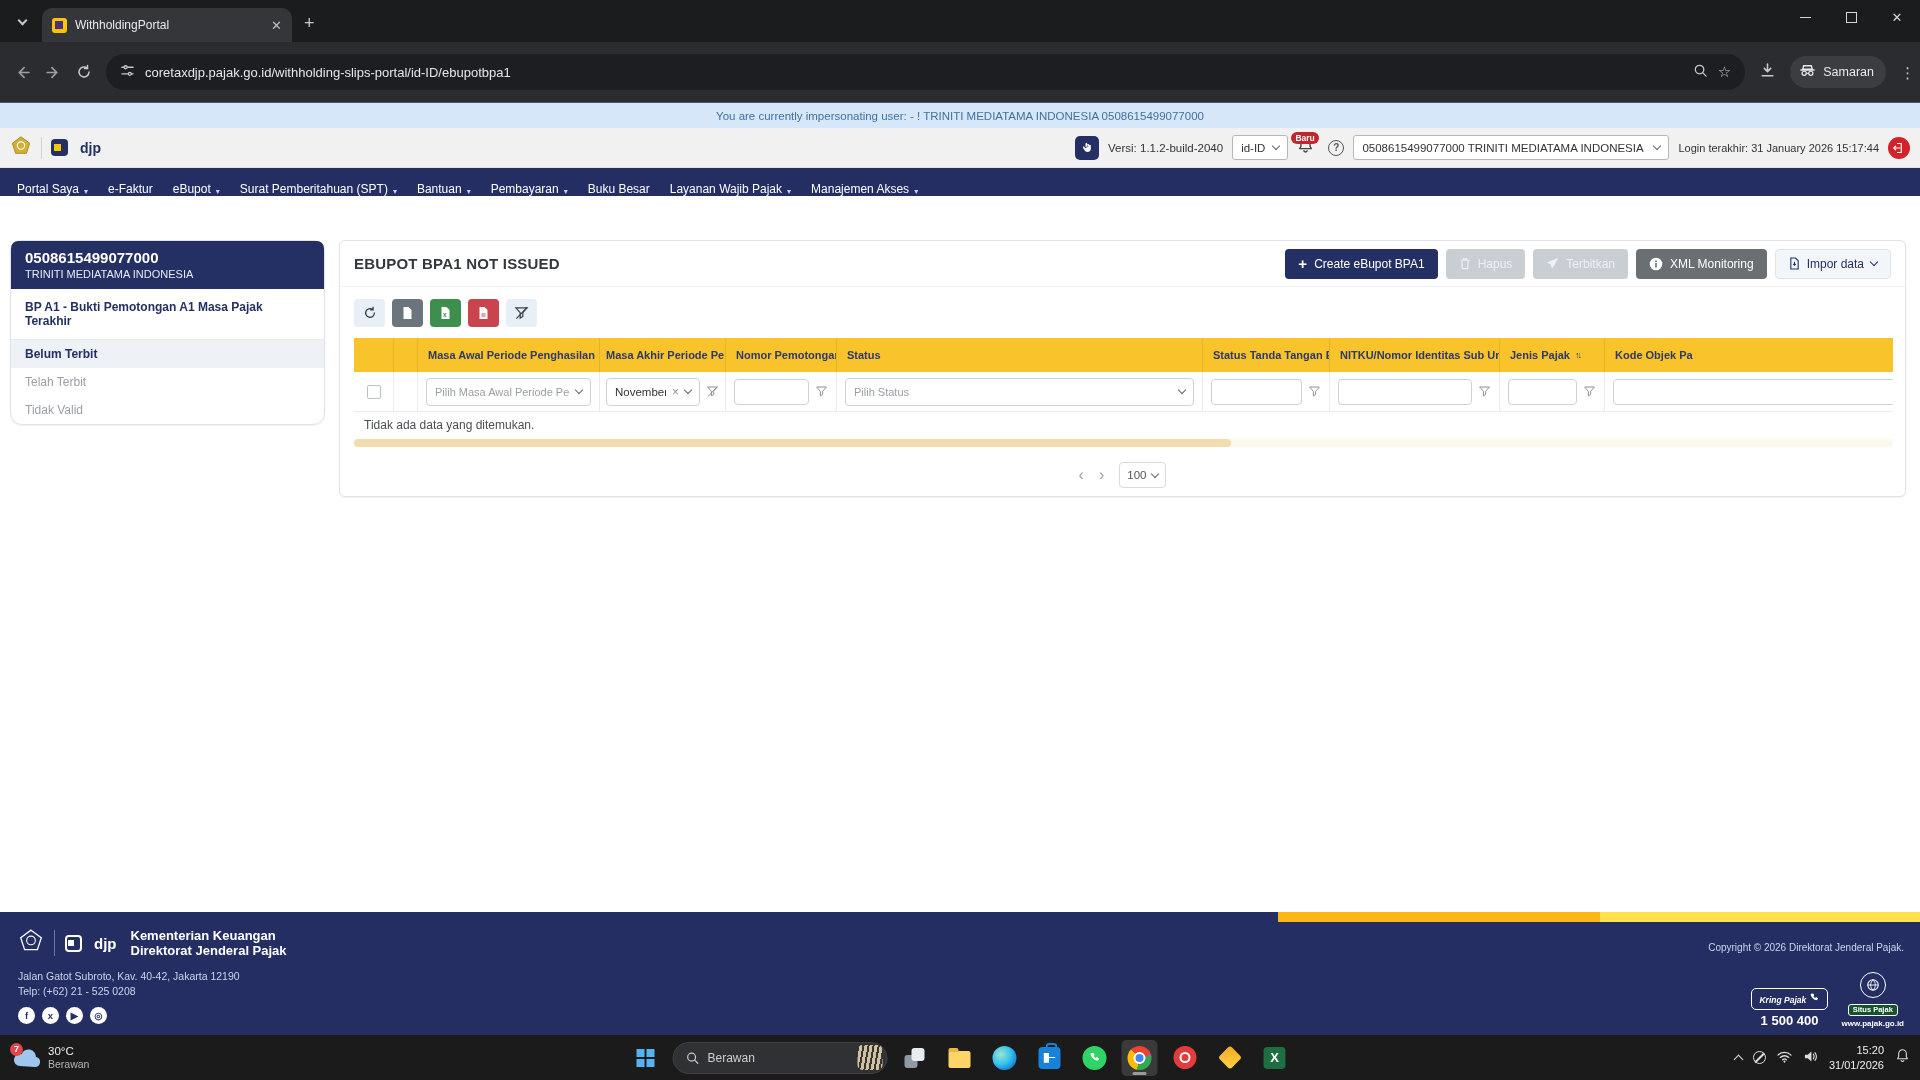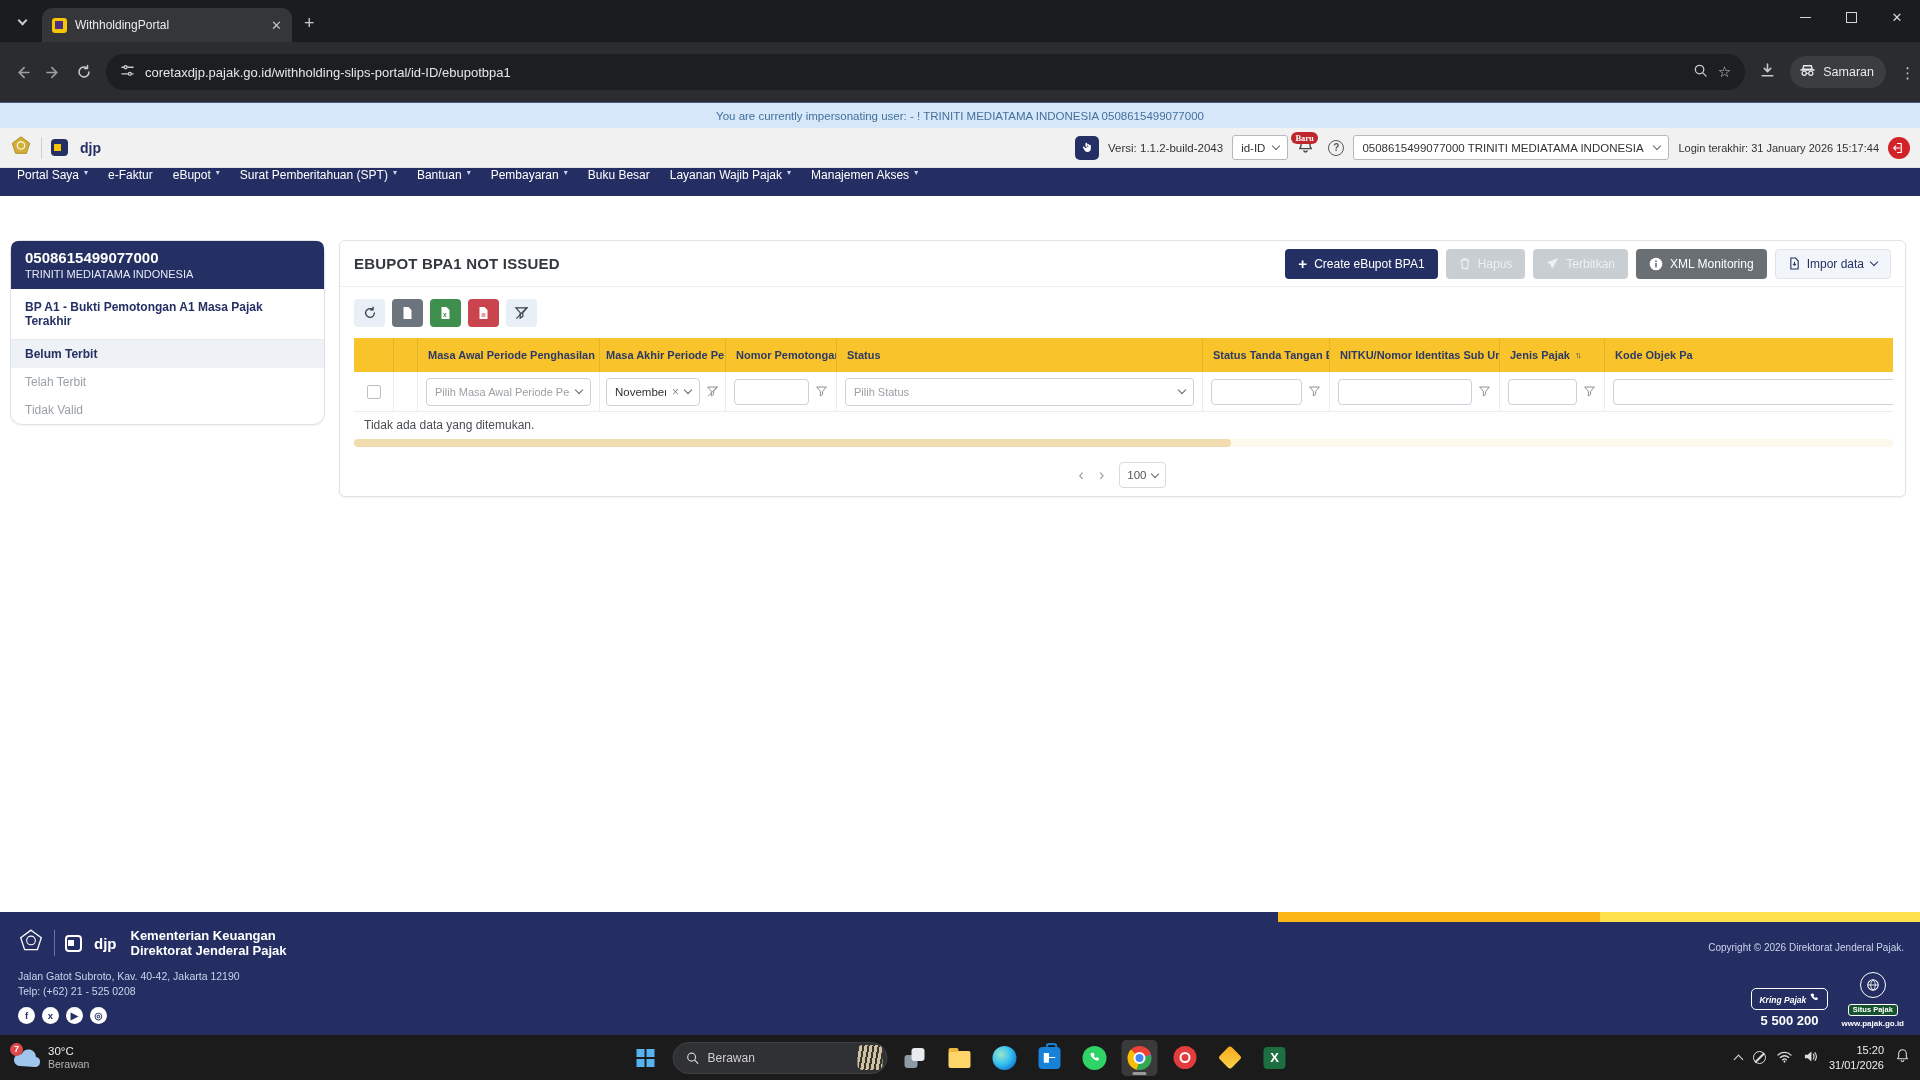--- a/index.html
+++ b/index.html
@@ -40,28 +40,28 @@
   .brand-divider { width:1px; height:22px; background:#cfcfcf; }
   .djpmark { width:17px; height:17px; background:#243063; border-radius:4px; position:relative; }
   .djpmark::after { content:""; position:absolute; left:3px; top:5px; width:7px; height:7px; background:#f7c600; }
   .djptext { font-size:14px; font-weight:bold; color:#243063; margin-left:3px; }
   .headright { margin-left:auto; display:flex; align-items:center; gap:9px; }
   .a11ybtn { width:24px; height:24px; background:#243063; border-radius:5px; display:flex; align-items:center; justify-content:center; }
   .vers { font-size:11.5px; color:#333; }
   .miniselect { height:25px; border:1px solid #b5b9bf; background:#fff; border-radius:3px; display:flex; align-items:center; gap:8px; padding:0 8px; font-size:11.5px; color:#333; }
   .selchev { width:6px; height:6px; border-right:1.5px solid #666; border-bottom:1.5px solid #666; transform:rotate(45deg); margin-top:-3px; flex:none; }
   .bellwrap { position:relative; width:22px; height:24px; }
-  .badge-baru { position:absolute; top:-4px; left:-6px; background:#c0272d; color:#fff; font-size:8.5px; font-weight:bold; padding:1px 4px; border-radius:6px;font-family:Liberation Serif, serif; }
+  .badge-baru { position:absolute; top:-4px; left:-6px; background:#c0272d; color:#fff; font-size:8.5px; font-weight:bold; padding:1px 4px; border-radius:6px; }
   .qmark { width:16px; height:16px; border:1.4px solid #555; border-radius:50%; color:#555; font-size:10px; font-weight:bold; display:flex; align-items:center; justify-content:center; }
   .lastlogin { font-size:11px; color:#333; }
   .logoutbtn { width:22px; height:22px; border-radius:50%; background:#d2232a; display:flex; align-items:center; justify-content:center; }
 
   
   .appnav { height:28px; background:#242e62; display:flex; align-items:center; padding:0 8px; gap:2px; }
-  .navitem { display:flex; align-items:flex-start; gap:5px; padding:0 9px; height:28px; color:#fff; font-size:12px; }
+  .navitem { display:flex; align-items:flex-end; gap:5px; padding:0 9px; height:28px; color:#fff; font-size:12px; }
   .navcaret { font-size:8px; color:#cdd3ea; }
 
   
   .page { flex:1; background:#fff; position:relative; }
   .card { background:#fff; border:1px solid #dfe3e8; box-shadow:0 1px 2px rgba(20,30,60,.06); }
 
   .sidebar { position:absolute; left:10px; top:44px; width:315px; border-radius:12px; }
   .sb-head { background:#243063; border-radius:7px 7px 0 0; padding:8px 14px 9px; }
   .sb-npwp { color:#fff; font-size:15px; font-weight:bold; }
   .sb-name { color:#e6e9f5; font-size:11px; margin-top:2px; }
@@ -271,21 +271,21 @@
       <span class="brand-divider"></span>
       <span class="djpmark"></span>
       <span class="djptext">djp</span>
     </div>
     <div class="headright">
       <span class="a11ybtn">
         <svg width="13" height="13" viewBox="0 0 16 16">
             <path d="M5.5 7V3.4a1.1 1.1 0 0 1 2.2 0V7m0-2.2a1.1 1.1 0 0 1 2.2 0V7m0-1.2a1.1 1.1 0 0 1 2.2 0v3.4c0 2.6-1.6 4.4-4 4.4-2 0-3-.8-4.3-3L2.5 8.2c-.5-.9.7-1.8 1.5-1l1.5 1.6z" fill="#fff"></path>
           </svg>
       </span>
-      <span class="vers"><span>Versi:</span> <span>1.1.2-build-2043</span></span>
+      <span class="vers"><span>Versi:</span> <span>1.1.2-build-2040</span></span>
       <div class="miniselect">
         <span>id-ID</span>
         <span class="selchev"></span>
       </div>
       <div class="bellwrap">
         <span class="badge-baru">Baru</span>
         <svg width="17" height="19" viewBox="0 0 16 18">
             <path d="M8 2a4.3 4.3 0 0 0-4.3 4.3v3.4L2.5 12h11l-1.2-2.3V6.3A4.3 4.3 0 0 0 8 2zM6.4 13.5a1.6 1.6 0 0 0 3.2 0" fill="none" stroke="#444" stroke-width="1.3" stroke-linejoin="round"></path>
           </svg>
       </div>
@@ -570,21 +570,21 @@
     </div>
     <div class="f-copy">Copyright © 2026 Direktorat Jenderal Pajak.</div>
     <div class="f-badges">
       <div class="fbadge">
         <div class="fbadge-box">
           <span>Kring Pajak</span>
           <svg width="11" height="11" viewBox="0 0 16 16">
               <path d="M4.6 2.4c.5-.5 1.3-.4 1.7.2l1 1.5c.3.5.2 1.1-.2 1.5l-.6.6c.5 1 1.4 1.9 2.4 2.4l.6-.6c.4-.4 1-.5 1.5-.2l1.5 1c.6.4.7 1.2.2 1.7l-.8.8c-.5.5-1.2.7-1.9.5-1.7-.5-3.3-1.5-4.6-2.8S3 6.1 2.5 4.4c-.2-.7 0-1.4.5-1.9z" fill="#fff"></path>
             </svg>
         </div>
-        <div class="fbadge-big">5 500 200</div>
+        <div class="fbadge-big">1 500 400</div>
       </div>
       <div class="fbadge">
         <div class="fbadge-circ">
           <svg width="14" height="14" viewBox="0 0 16 16">
               <circle cx="8" cy="8" r="6" fill="none" stroke="#fff" stroke-width="1.2"></circle>
               <path d="M2 8h12M8 2c-3.5 3.6-3.5 8.4 0 12 3.5-3.6 3.5-8.4 0-12z" fill="none" stroke="#fff" stroke-width="1"></path>
             </svg>
         </div>
         <div class="fbadge-tag">Situs Pajak</div>
         <div class="fbadge-url">www.pajak.go.id</div>

